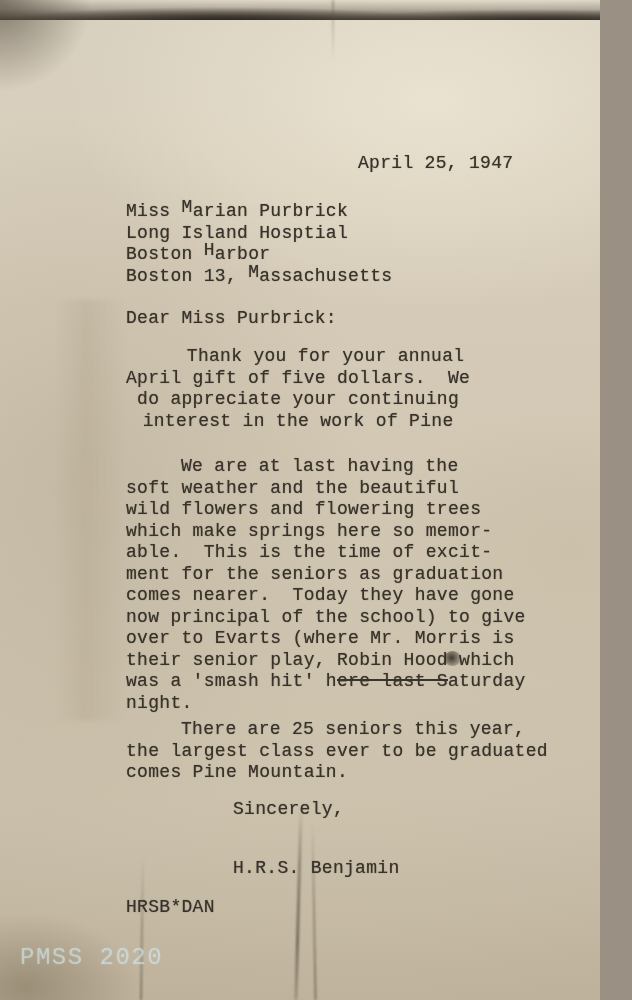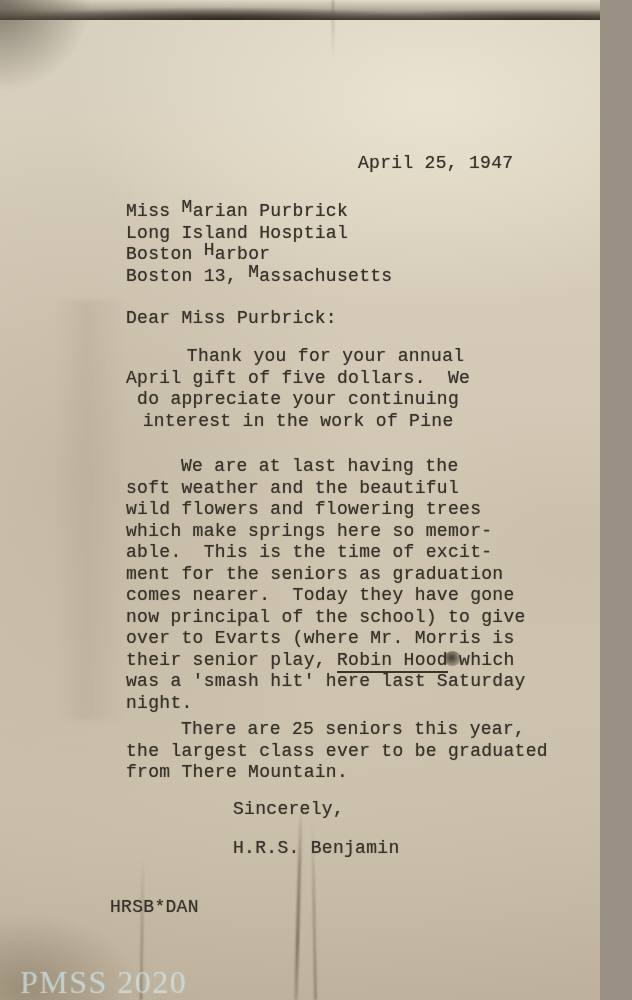--- a/index.html
+++ b/index.html
@@ -20,37 +20,37 @@
 
   .line {
     white-space:pre;
     font-size:18px;
     line-height:21.5px;
     letter-spacing:0.3px;
     text-shadow:0 0 1px rgba(55,50,42,0.65);
   }
   .indent { padding-left:55px; }
   .raised { position:relative; top:-4px; }
-  .underlined { border-bottom:2px solid #3a352c; padding-bottom:1px; }
+  .underlined { border-bottom:2px solid #3a352c; padding-bottom:9px; }
 
   .abs { position:absolute; }
   .date-block      { left:358px; top:153px; }
   .address-block   { left:126px; top:201px;font-family:Liberation Mono, monospace; }
   .salutation-block{ left:126px; top:308px; }
   .para-1          { left:126px; top:346px;text-align:center; }
   .para-2          { left:126px; top:456px; }
   .para-3          { left:126px; top:719px; }
   .closing-block   { left:233px; top:799px; }
-  .signature-block { left:233px; top:838px; }
-  .initials-block  { left:110px; top:897px; }
+  .signature-block { left:233px; top:858px; }
+  .initials-block  { left:126px; top:897px; }
 
   .watermark {
-    position:absolute; left:20px; top:964px;
-    font-family:Liberation Serif, serif;
-    font-size:32px; letter-spacing:1.5px;
+    position:absolute; left:20px; top:944px;
+    font-family:Liberation Mono, monospace;
+    font-size:24px; letter-spacing:1.5px;
     color:rgba(200,232,240,0.55);
     text-shadow:0 0 2px rgba(255,255,255,0.25);
   }
 
   .stain, .crease, .ink-blot { position:absolute; pointer-events:none; }
 
   .stain-topleft {
     left:0; top:0; width:95px; height:95px;
     background:radial-gradient(circle at 0 0, rgba(68,59,47,0.6), rgba(68,59,47,0) 68%);
   }
@@ -134,21 +134,21 @@
     <div class="line"><span>their senior play, </span><span class="underlined">Robin Hood</span><span> which</span></div>
     <div class="line">was a 'smash hit' here last Saturday</div>
     <div class="line">night.</div>
   </div>
 
   <div class="ink-blot"></div>
 
   <div class="abs para-3">
     <div class="line indent">There are 25 seniors this year,</div>
     <div class="line">the largest class ever to be graduated</div>
-    <div class="line">from There Mountain.</div>
+    <div class="line">comes Pine Mountain.</div>
   </div>
 
   <div class="abs closing-block line">Sincerely,</div>
 
   <div class="abs signature-block line">H.R.S. Benjamin</div>
 
   <div class="abs initials-block line">HRSB*DAN</div>
 
   <div class="watermark">PMSS 2020</div>
 

